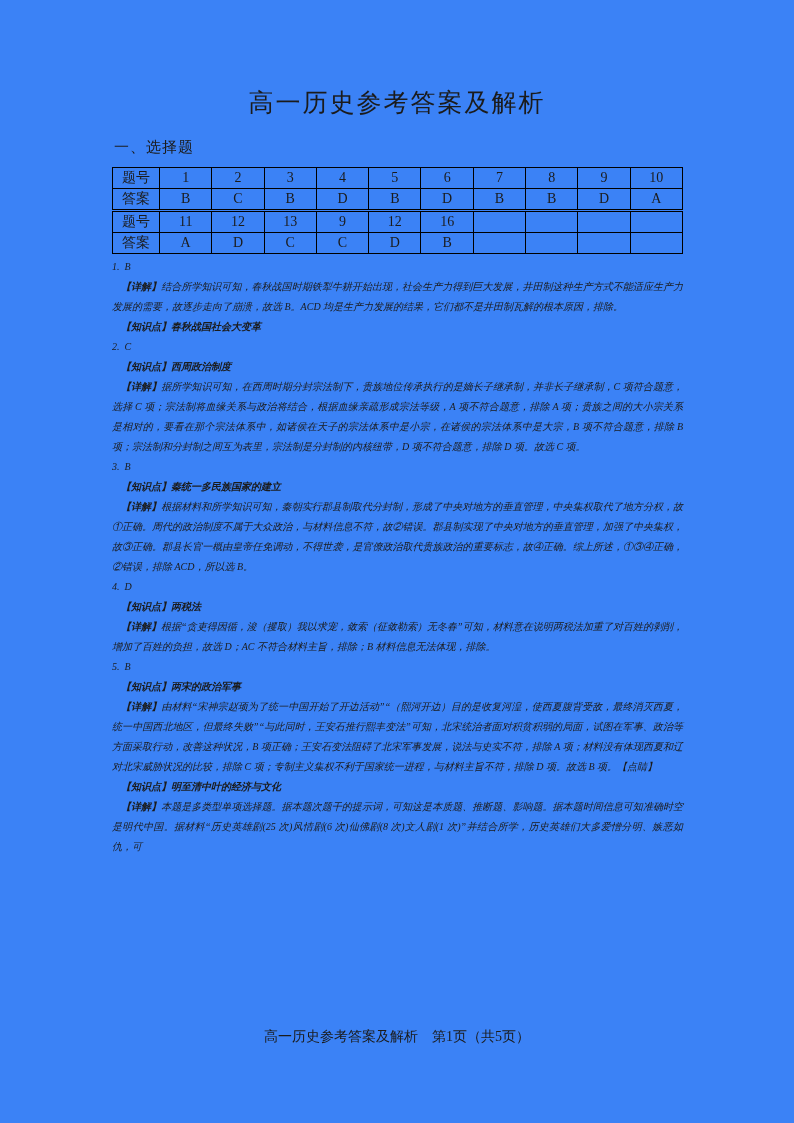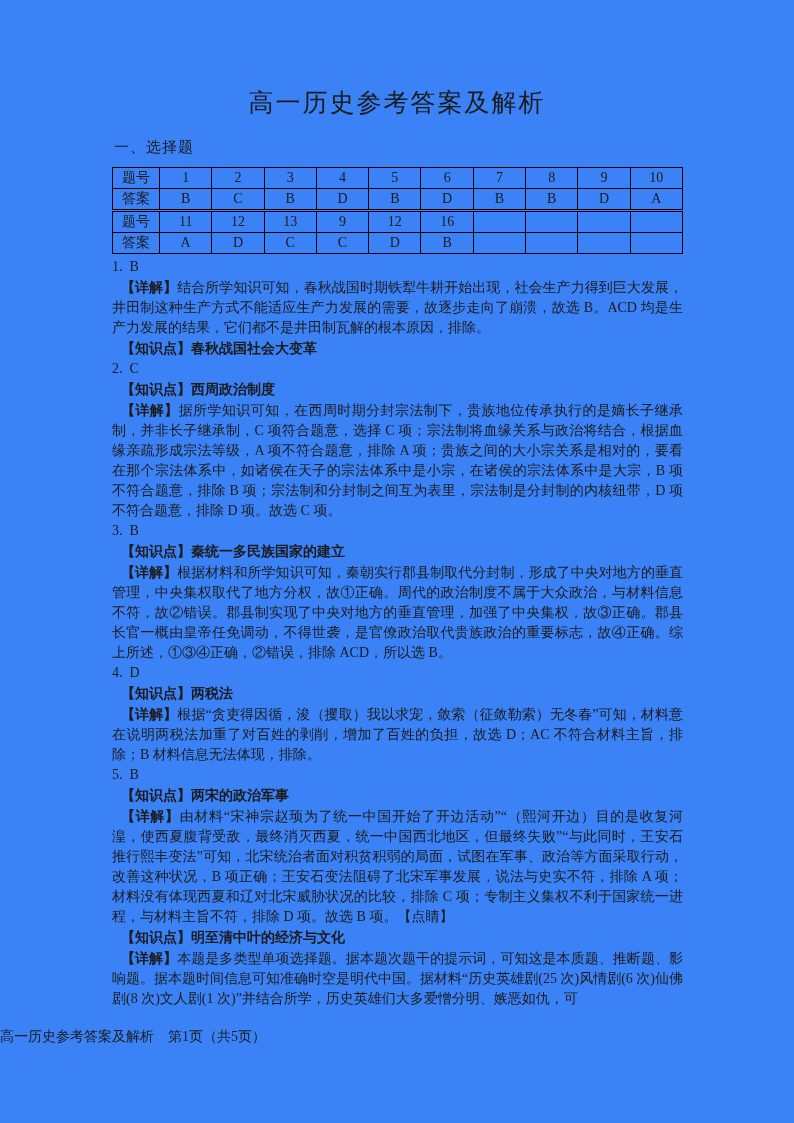--- a/index.html
+++ b/index.html
@@ -55,22 +55,23 @@
     height: 20px;
     text-align: center;
     vertical-align: middle;
     padding: 0;
     overflow: hidden;
   }
   tr.tbl-sep td { border-top: 3px double #000; }
   .col-label { width: 47px; }
   .items {
     margin-top: 3px;
-    font-size: 14px;
+    font-size: 10px;
     line-height: 20px;
+    font-style: italic;
   }
   .item-heading {
     margin: 0;
     text-align: left;
   }
   p.entry {
     margin: 0;
     text-indent: 9px;
     text-align: justify;
     text-justify: inter-ideograph;
@@ -81,20 +82,21 @@
   }
   .kp-text {
     font-family: "Liberation Sans", "DejaVu Sans", sans-serif;
     font-weight: 600;
   }
   .page-footer {
     position: absolute;
     top: 1028px;
     left: 0;
     width: 100%;
+    text-align: center;
     font-size: 14px;
     white-space: nowrap;
   }
 </style>
 </head>
 <body>
 
 <div class="page">
 
   <div class="doc-title">高一历史参考答案及解析</div>

